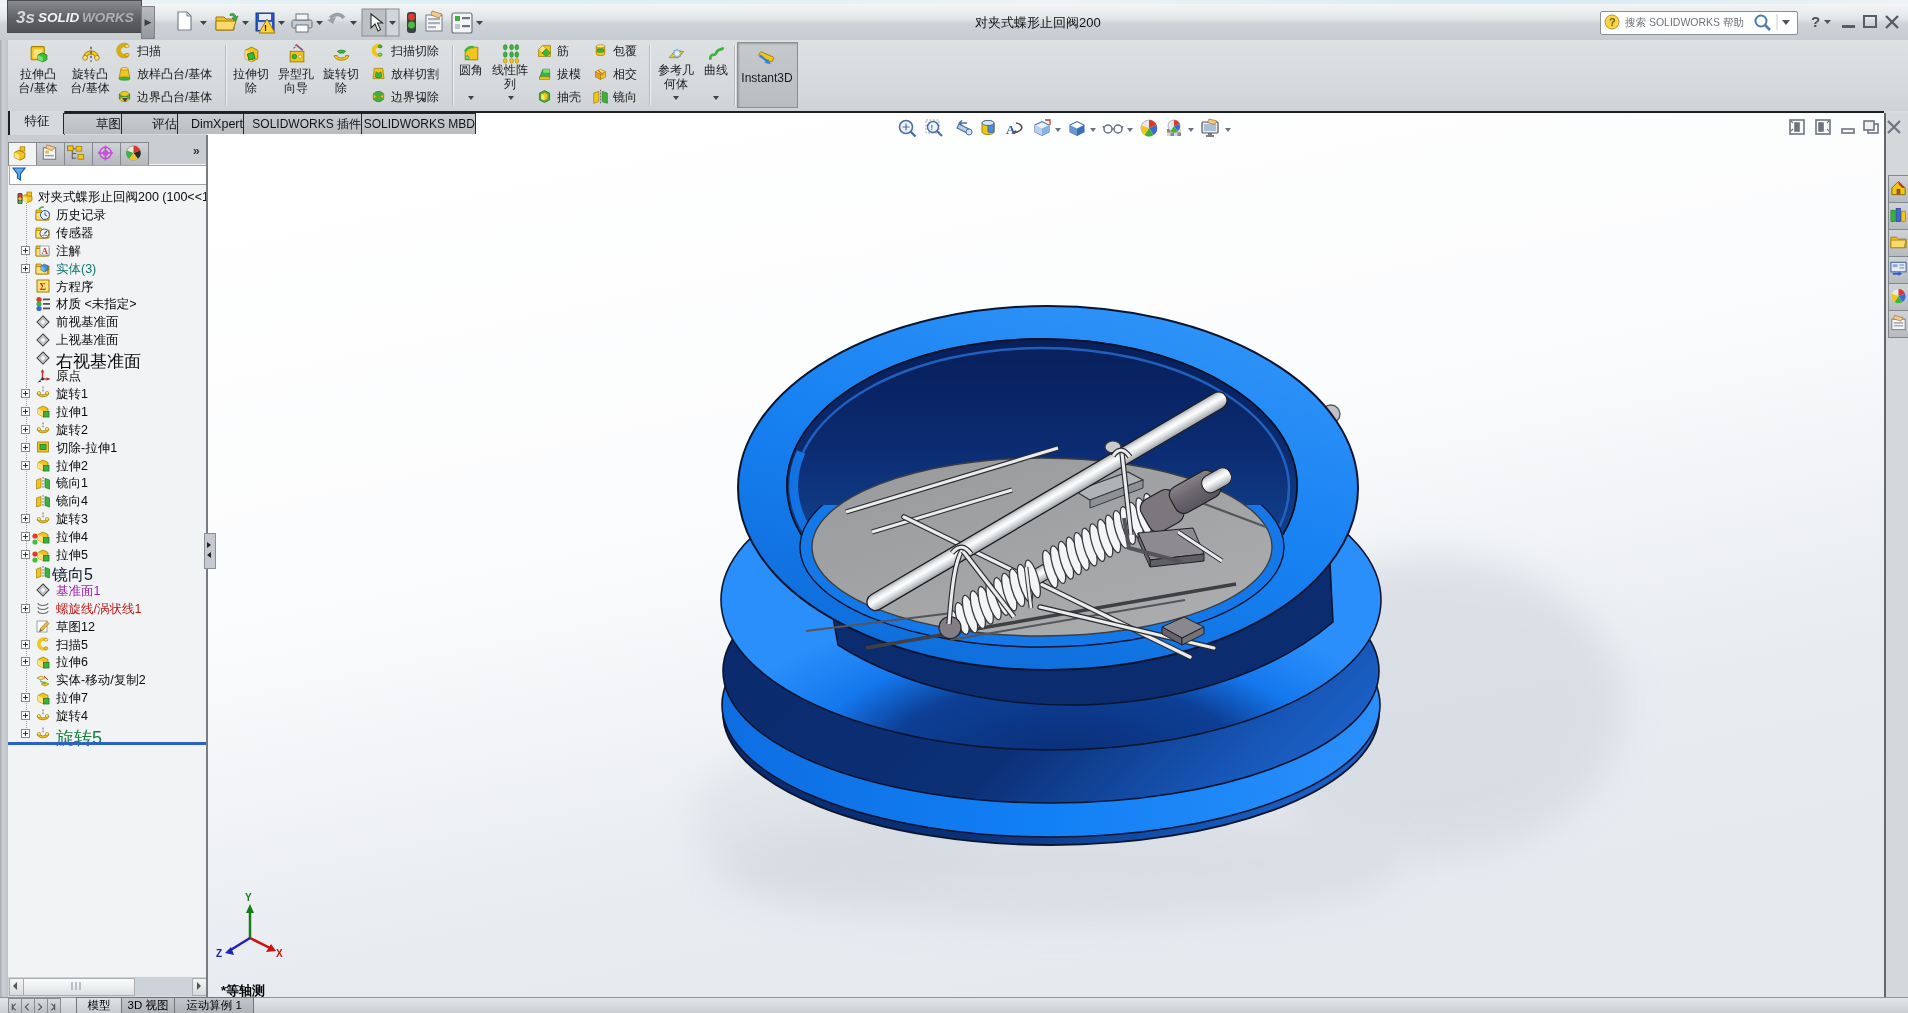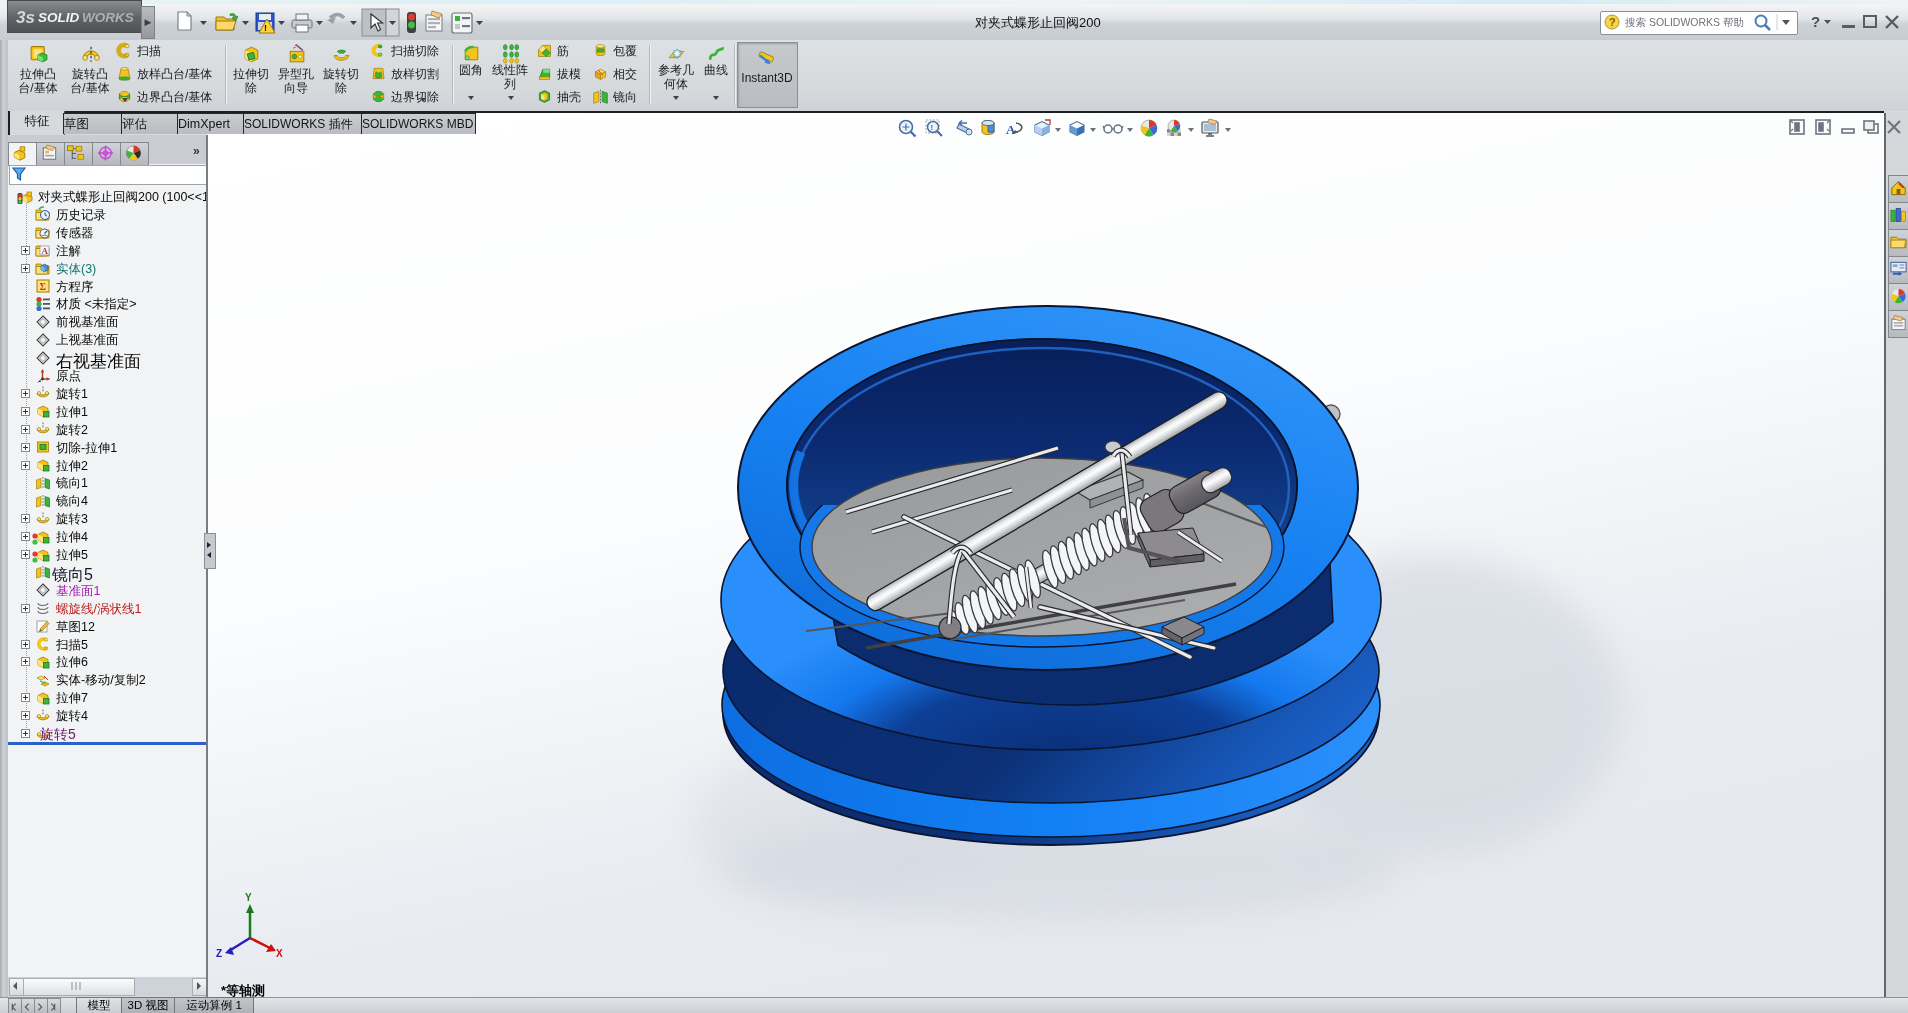--- a/index.html
+++ b/index.html
@@ -16,21 +16,21 @@
 .dropv{position:absolute;width:0;height:0;border-left:3.5px solid transparent;border-right:3.5px solid transparent;border-top:4px solid #3f4346}
 #tabsrow{left:0;top:111px;width:1908px;height:24px;z-index:6}
 #hud{z-index:5}
 #panelhdr{z-index:6}
 #lpanel{z-index:6}
 #leftedge{z-index:7}
 #rightedge{z-index:6}
 #botbar{z-index:7}
 #botleft{z-index:8}
 #taskpane{z-index:7}
-.tab{position:absolute;top:2px;height:20px;white-space:nowrap;overflow:hidden;background:linear-gradient(#c9cdd0,#b9bdc1);border:1px solid #26282b;border-bottom:none;color:#131313;font-size:12.5px;text-align:left;line-height:20px}
+.tab{position:absolute;top:2px;height:20px;white-space:nowrap;overflow:hidden;background:linear-gradient(#c9cdd0,#b9bdc1);border:1px solid #26282b;border-bottom:none;color:#131313;font-size:12.5px;text-align:right;line-height:20px}
 #tabactive{position:absolute;top:0;left:8px;width:54px;height:24px;background:#d7dadd;border-left:2px solid #1d2023;border-bottom:2px solid #1d2023;border-right:1px solid #55585b;font-size:12.5px;text-align:center;line-height:21px;color:#0d0d0d}
 #panelhdr{left:0;top:135px;width:207px;height:6px;background:#c9cdd1}
 #lpanel{left:8px;top:141px;width:199px;height:855px;background:#f2f3f4}
 #vpsvg{left:207px;top:113px}
 #leftedge{left:0;top:40px;width:8px;height:973px;background:linear-gradient(90deg,#a8abae,#cdd1d5 40%,#bec2c6)}
 #rightedge{left:1884px;top:113px;width:24px;height:884px;background:#d5d8db;border-left:2px solid #63676b}
 #botbar{left:0;top:997px;width:1908px;height:16px;background:linear-gradient(#e3e6e9,#c9cdd1);border-top:1px solid #8f9499}
 </style></head><body>
 <div class="abs" id="titlebar"></div>
 <div class="abs" id="topstrip"></div>
@@ -817,21 +817,21 @@
     <svg class="abs" style="left:13px;top:588.0px" width="9" height="9" viewBox="0 0 9 9">
       <rect x="0.5" y="0.5" width="8" height="8" fill="#fff" stroke="#848a90"></rect>
       <path d="M2,4.5 h5 M4.5,2 v5" stroke="#333" stroke-width="1"></path>
     </svg>
     <div class="abs" style="left:27px;top:584.5px;width:16px;height:16px"><svg width="16" height="16" viewBox="0 0 16 16">
         <path d="M2,8 a6,3.8 0 1,0 12,0 l-2.6,0 a3.4,1.9 0 1,1 -6.8,0 Z" fill="#f2c51d" stroke="#a07f08" stroke-width="0.8"></path>
         <line x1="8" y1="1.5" x2="8" y2="7" stroke="#555" stroke-width="0.9" stroke-dasharray="1.8,1.2"></line>
         <circle cx="4" cy="8" r="1.6" fill="#ffe27a" stroke="#a07f08" stroke-width="0.6"></circle>
         <circle cx="12" cy="8" r="1.6" fill="#ffe27a" stroke="#a07f08" stroke-width="0.6"></circle>
       </svg></div>
-    <div class="abs" style="left:32px;top:585.0px;font-size:14px;color:#701a75;white-space:nowrap">旋转5</div>
+    <div class="abs" style="left:48px;top:585.0px;font-size:18px;color:#15803d;white-space:nowrap">旋转5</div>
     <div class="abs" style="left:24px;top:389.6px;width:6px;height:12px"><svg width="6" height="12">
         <circle cx="3" cy="3" r="2.6" fill="#e23b2e"></circle>
         <circle cx="3" cy="9" r="2.6" fill="#41c03c"></circle>
       </svg></div>
     <div class="abs" style="left:24px;top:407.5px;width:6px;height:12px"><svg width="6" height="12">
         <circle cx="3" cy="3" r="2.6" fill="#e23b2e"></circle>
         <circle cx="3" cy="9" r="2.6" fill="#41c03c"></circle>
       </svg></div>
     <div class="abs" style="left:0px;top:601px;width:198px;height:3px;background:#2a62c8"></div>
     <div class="abs" style="left:0px;top:836px;width:198px;height:19px;background:#ced3d9">

